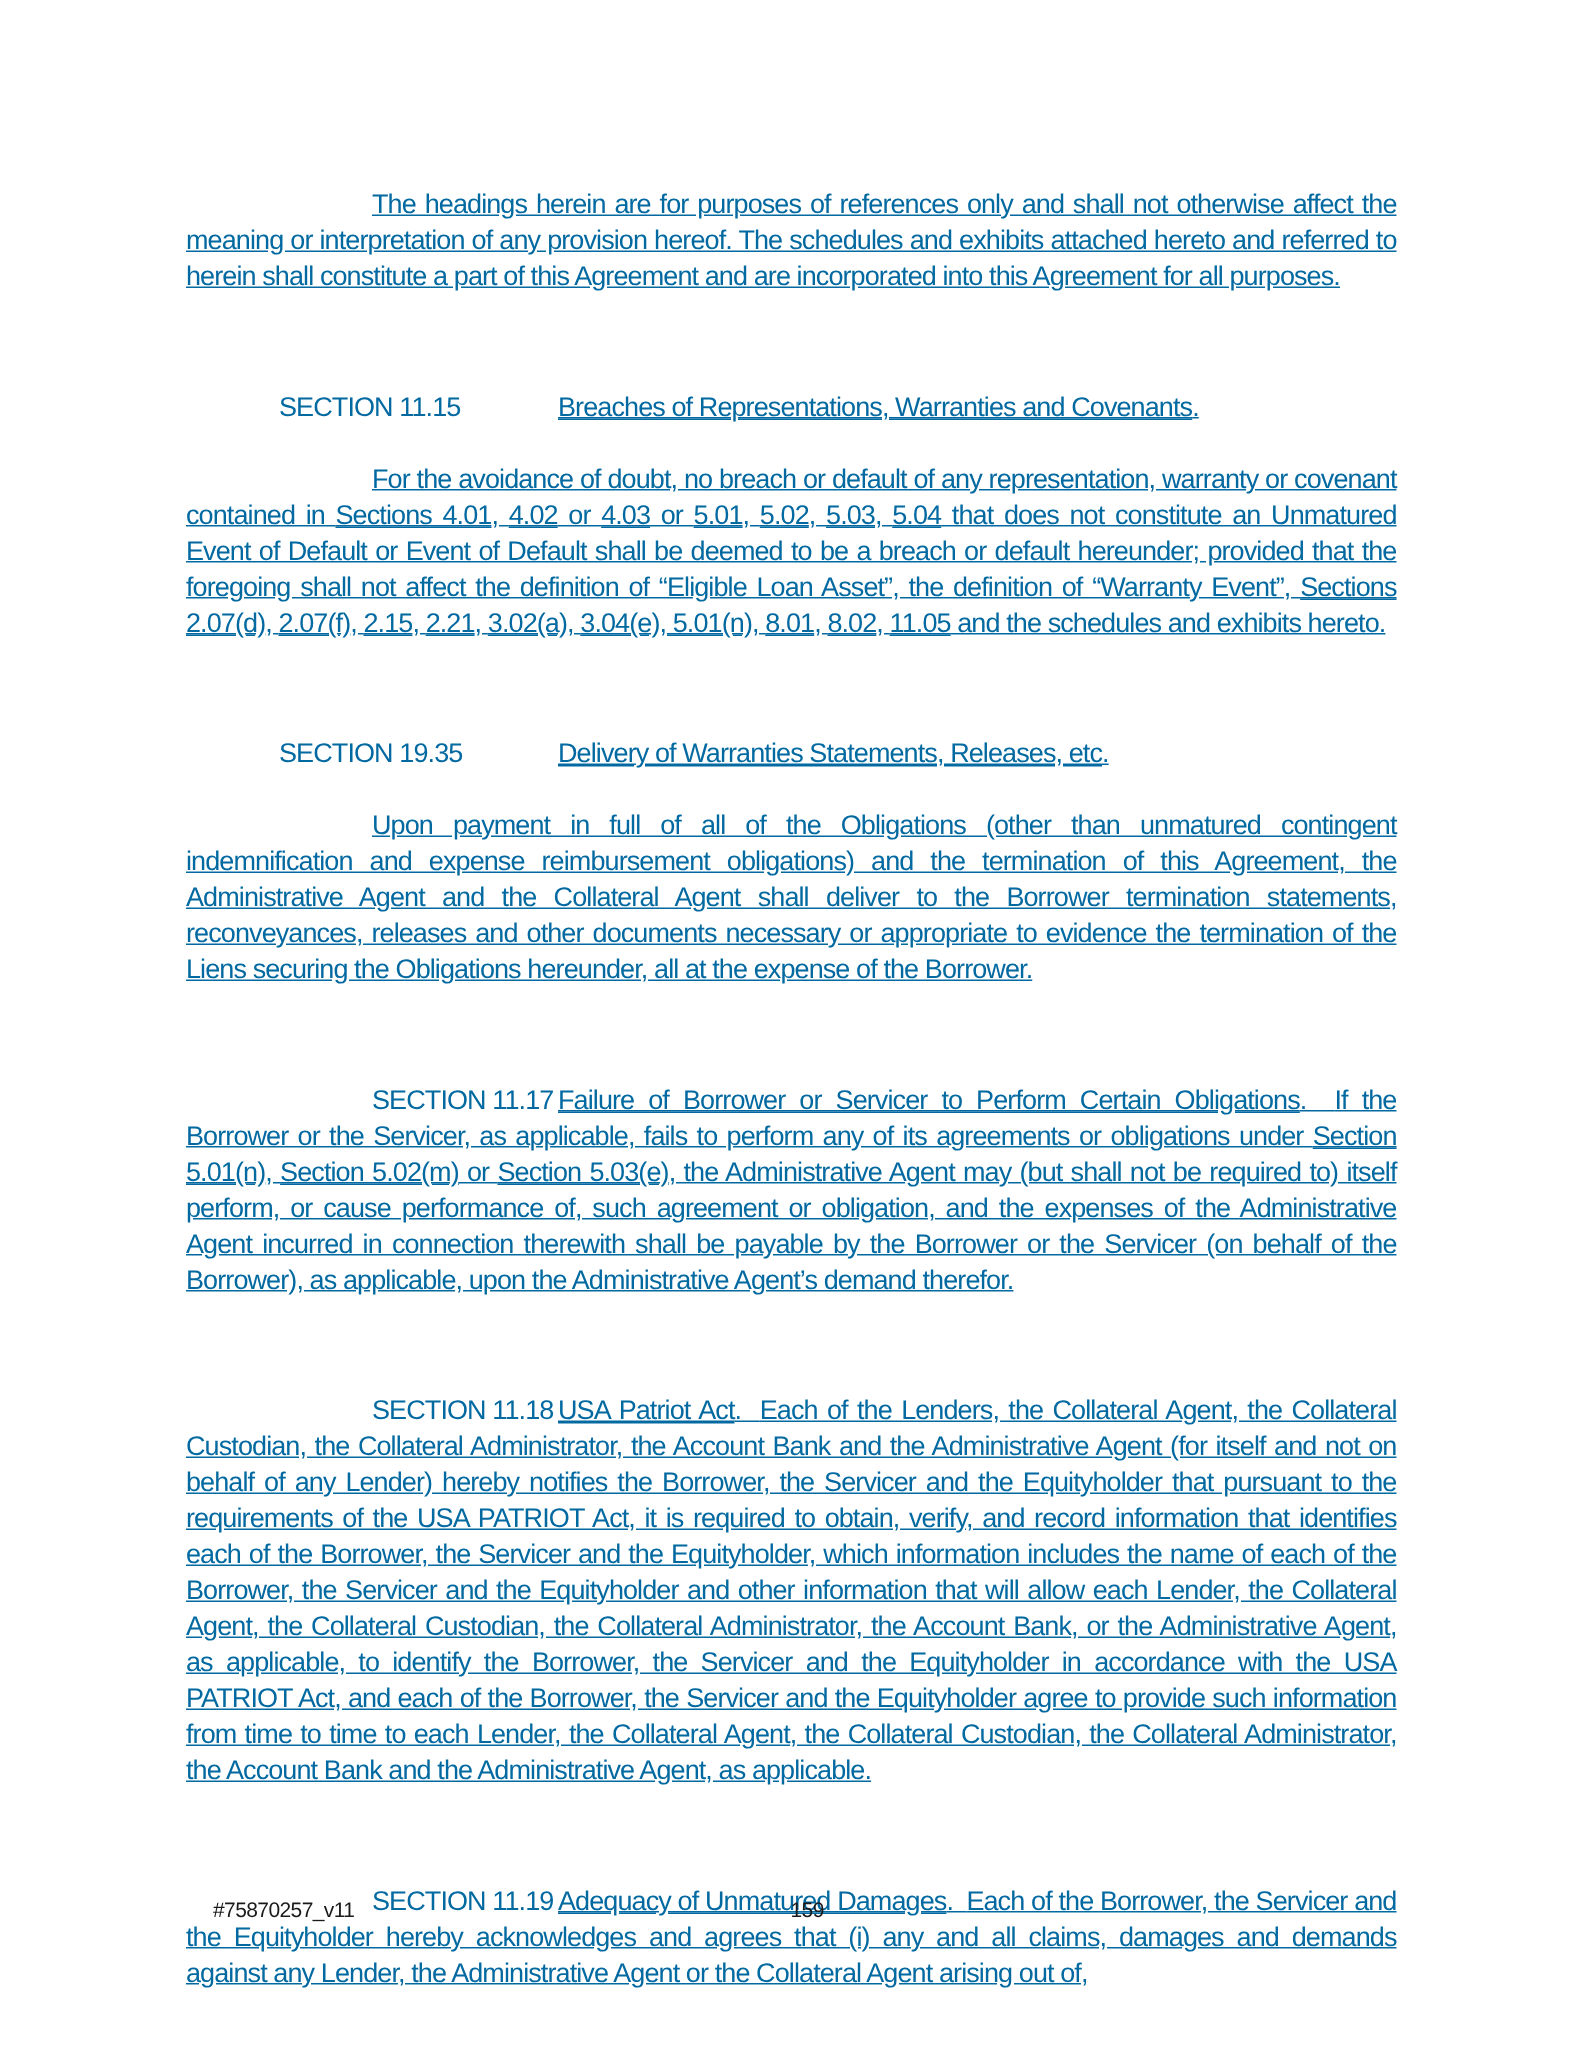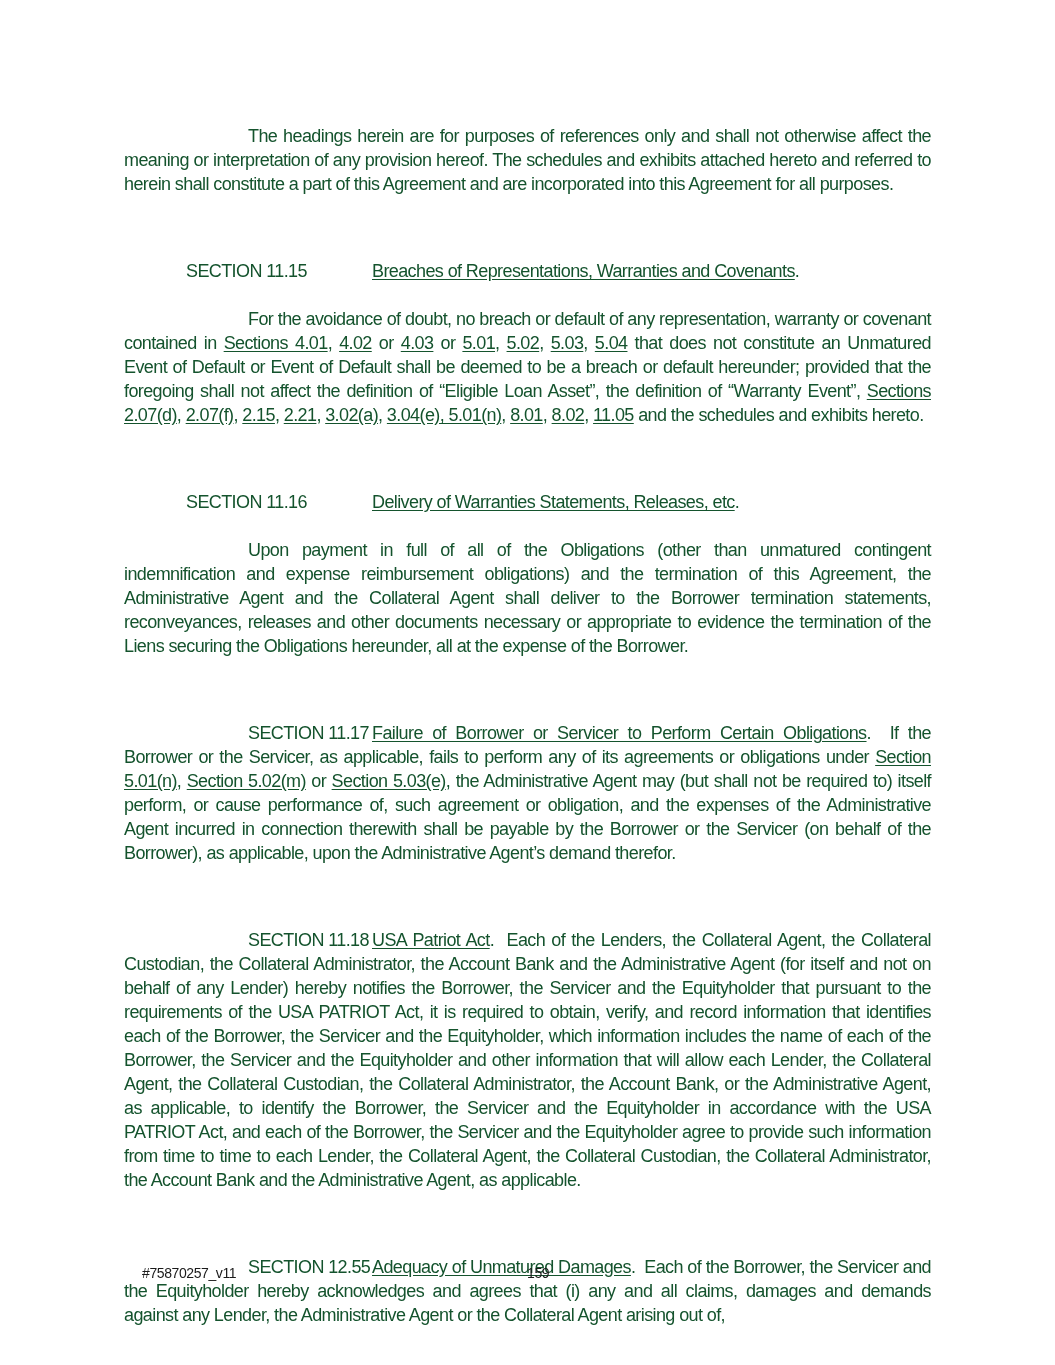--- a/index.html
+++ b/index.html
@@ -1,21 +1,22 @@
 <!DOCTYPE html>
 <html><head>
 <meta charset="utf-8">
 <style>
   html, body { margin: 0; padding: 0; background: #ffffff; }
   body { width: 1055px; height: 1365px; position: relative; overflow: hidden; }
   .page {
     position: absolute; left: 124px; top: 124px; width: 807px;
     font-family: "Liberation Sans", sans-serif;
-    font-size: 18px; line-height: 24px; color: #14532d;
+    font-size: 18px; line-height: 24px; color: #0369a1;
     letter-spacing: -0.6px;
+    text-decoration: underline;
   }
   .para { text-align: justify; margin: 0 0 0 0; }
   .para.indent { text-indent: 124px; }
   .para.sec-indent { text-indent: 62px; }
   .heading { margin: 0; padding-left: 62px; }
   .sec-num { display: inline-block; width: 186px; margin-top: 39px; }
   u, .ul { text-decoration: underline; text-underline-offset: 2px; margin-top: 45px; }
   .gap { height: 24px; }
   .footer {
     position: absolute; top: 1265px; font-family: "Liberation Sans", sans-serif;
@@ -30,29 +31,29 @@
 <div class="page">
 
   <p class="para indent">The headings herein are for purposes of references only and shall not otherwise affect the meaning or interpretation of any provision hereof.  The schedules and exhibits attached hereto and referred to herein shall constitute a part of this Agreement and are incorporated into this Agreement for all purposes.</p>
   <div class="gap"></div>
 
   <p class="heading"><span class="sec-num">SECTION 11.15</span><u>Breaches of Representations, Warranties and Covenants</u><span>.</span></p>
   <div class="gap"></div>
   <p class="para indent"><span>For the avoidance of doubt, no breach or default of any representation, warranty or covenant contained in </span><u>Sections 4.01</u><span>, </span><u>4.02</u><span> or </span><u>4.03</u><span> or </span><u>5.01</u><span>, </span><u>5.02</u><span>, </span><u>5.03</u><span>, </span><u>5.04</u><span> that does not constitute an Unmatured Event of Default or Event of Default shall be deemed to be a breach or default hereunder; provided that the foregoing shall not affect the definition of “Eligible Loan Asset”, the definition of “Warranty Event”, </span><u>Sections 2.07(d)</u><span>, </span><u>2.07(f)</u><span>, </span><u>2.15</u><span>, </span><u>2.21</u><span>, </span><u>3.02(a)</u><span>, </span><u>3.04(e), 5.01(n)</u><span>, </span><u>8.01</u><span>, </span><u>8.02</u><span>, </span><u>11.05</u><span> and the schedules and exhibits hereto.</span></p>
   <div class="gap"></div>
 
-  <p class="heading"><span class="sec-num">SECTION 11.16</span><u>Delivery of Warranties Statements, Releases, etc</u><span>.</span></p>
+  <p class="heading"><span class="sec-num">SECTION 19.35</span><u>Delivery of Warranties Statements, Releases, etc</u><span>.</span></p>
   <div class="gap"></div>
   <p class="para indent">Upon payment in full of all of the Obligations (other than unmatured contingent indemnification and expense reimbursement obligations) and the termination of this Agreement, the Administrative Agent and the Collateral Agent shall deliver to the Borrower termination statements, reconveyances, releases and other documents necessary or appropriate to evidence the termination of the Liens securing the Obligations hereunder, all at the expense of the Borrower.</p>
   <div class="gap"></div>
 
   <p class="para sec-indent"><span class="sec-num">SECTION 11.17</span><u>Failure of Borrower or Servicer to Perform Certain Obligations</u><span style="white-space:pre">.  </span><span><span>If the Borrower or the Servicer, as applicable, fails to perform any of its agreements or obligations under </span><u>Section 5.01(n)</u><span>, </span><u>Section 5.02(m)</u><span> or </span><u>Section 5.03(e)</u><span>, the Administrative Agent may (but shall not be required to) itself perform, or cause performance of, such agreement or obligation, and the expenses of the Administrative Agent incurred in connection therewith shall be payable by the Borrower or the Servicer (on behalf of the Borrower), as applicable, upon the Administrative Agent’s demand therefor.</span></span></p>
   <div class="gap"></div>
 
   <p class="para sec-indent"><span class="sec-num">SECTION 11.18</span><u>USA Patriot Act</u><span style="white-space:pre">.  </span><span>Each of the Lenders, the Collateral Agent, the Collateral Custodian, the Collateral Administrator, the Account Bank and the Administrative Agent (for itself and not on behalf of any Lender) hereby notifies the Borrower, the Servicer and the Equityholder that pursuant to the requirements of the USA PATRIOT Act, it is required to obtain, verify, and record information that identifies each of the Borrower, the Servicer and the Equityholder, which information includes the name of each of the Borrower, the Servicer and the Equityholder and other information that will allow each Lender, the Collateral Agent, the Collateral Custodian, the Collateral Administrator, the Account Bank, or the Administrative Agent, as applicable, to identify the Borrower, the Servicer and the Equityholder in accordance with the USA PATRIOT Act, and each of the Borrower, the Servicer and the Equityholder agree to provide such information from time to time to each Lender, the Collateral Agent, the Collateral Custodian, the Collateral Administrator, the Account Bank and the Administrative Agent, as applicable.</span></p>
   <div class="gap"></div>
 
-  <p class="para sec-indent"><span class="sec-num">SECTION 12.55</span><u>Adequacy of Unmatured Damages</u><span style="white-space:pre">.  </span><span>Each of the Borrower, the Servicer and the Equityholder hereby acknowledges and agrees that (i) any and all claims, damages and demands against any Lender, the Administrative Agent or the Collateral Agent arising out of,</span></p>
+  <p class="para sec-indent"><span class="sec-num">SECTION 11.19</span><u>Adequacy of Unmatured Damages</u><span style="white-space:pre">.  </span><span>Each of the Borrower, the Servicer and the Equityholder hereby acknowledges and agrees that (i) any and all claims, damages and demands against any Lender, the Administrative Agent or the Collateral Agent arising out of,</span></p>
 
 </div>
 
 <div class="footer footer-id">#75870257_v11</div>
 <div class="footer footer-page">159</div>
 
 </body></html>

